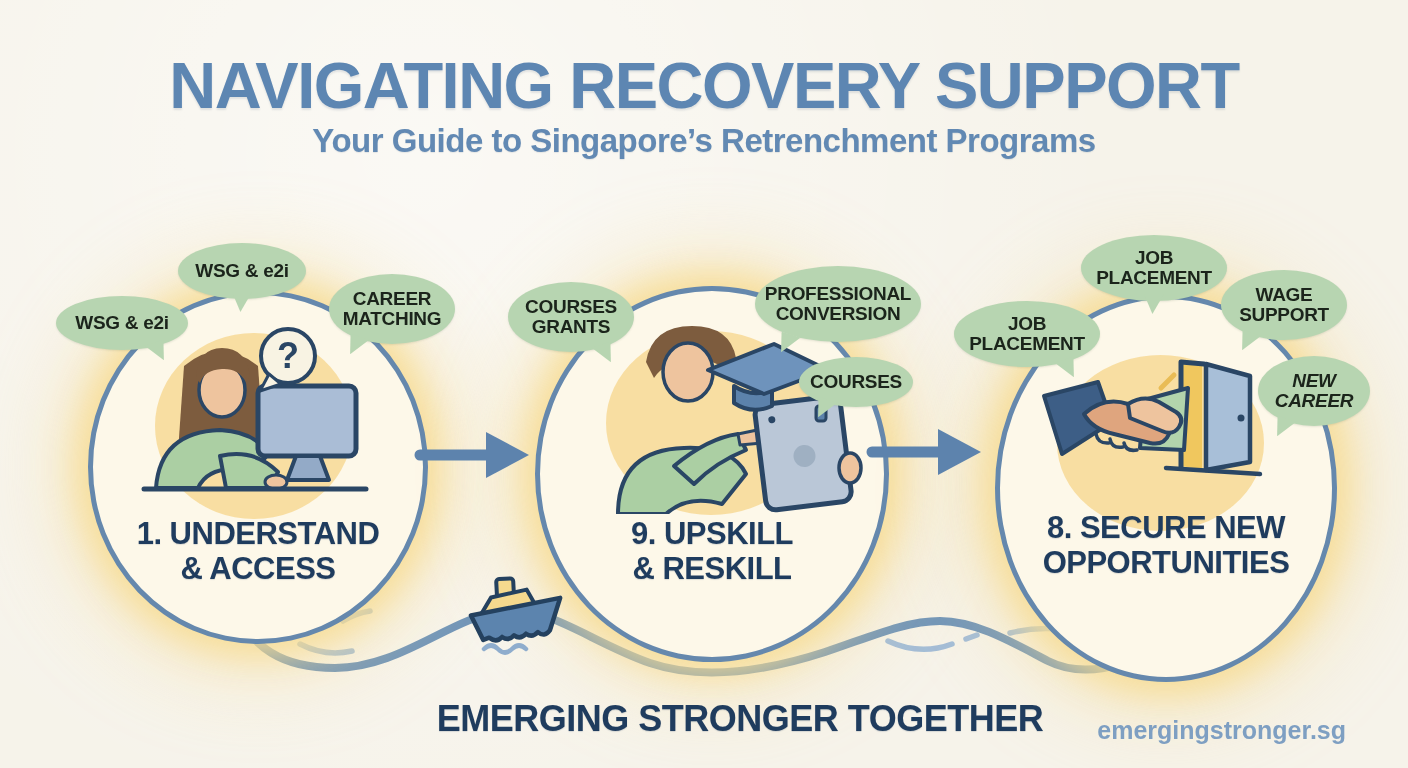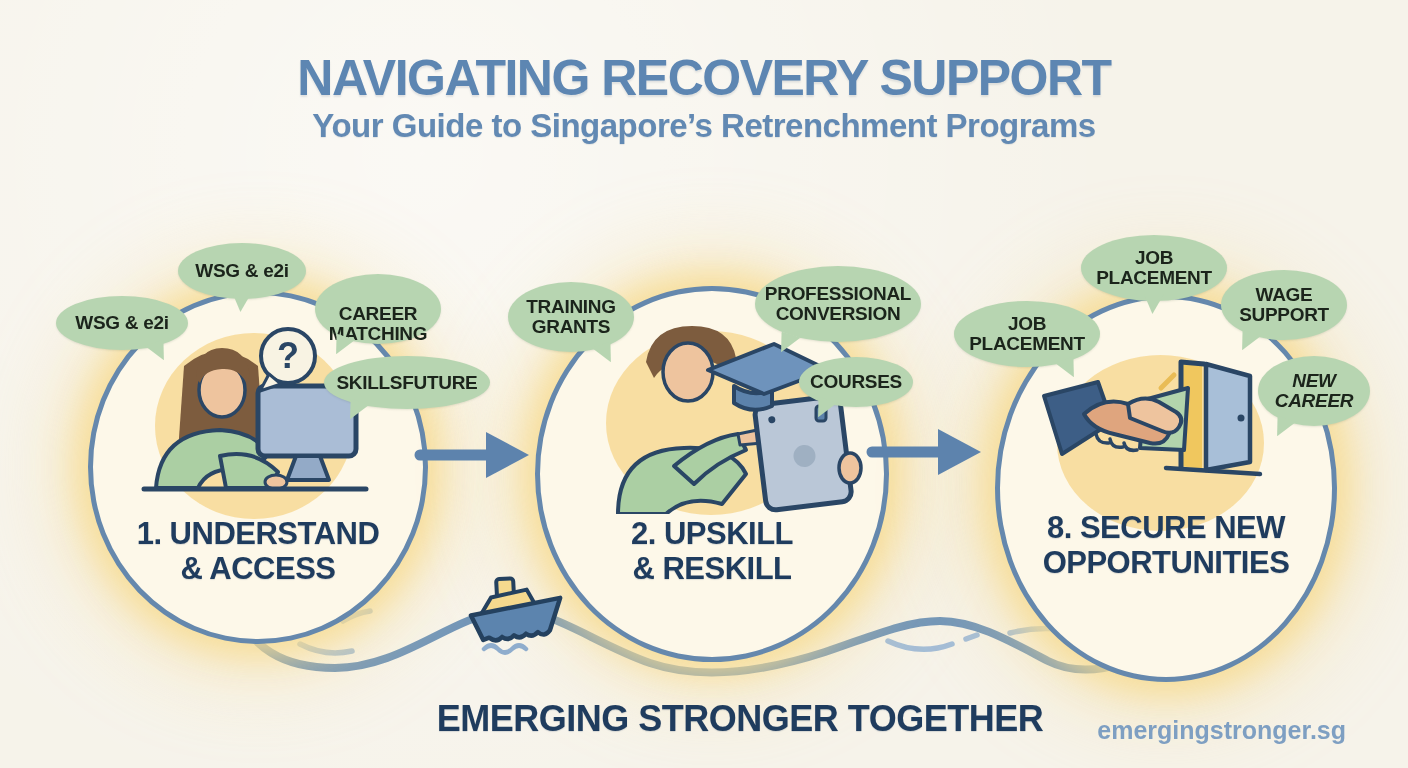--- a/index.html
+++ b/index.html
@@ -20,21 +20,21 @@
   html,body{margin:0;padding:0;}
   body{font-family:"Liberation Sans","DejaVu Sans",sans-serif;}
   #canvas{
     position:relative;width:1408px;height:768px;overflow:hidden;
     background:var(--bg);
     background-image:radial-gradient(circle at 30% 20%, rgba(255,255,255,.5), rgba(255,255,255,0) 60%);
   }
   
   .header{position:absolute;left:0;top:52px;width:100%;text-align:center;z-index:5;}
   .title{
-    font-size:50px;font-weight:800;letter-spacing:-1.5px;color:var(--title-blue);
+    font-size:65px;font-weight:800;letter-spacing:-1.5px;color:var(--title-blue);
     line-height:1.05;text-shadow:0 2px 2px rgba(43,68,100,.12);
   }
   .subtitle{
     margin-top:2px;font-size:33px;font-weight:700;letter-spacing:-0.5px;
     color:#6289b3;text-shadow:0 1px 1px rgba(43,68,100,.10);
   }
   
   .layer{position:absolute;left:0;top:0;width:1408px;height:768px;pointer-events:none;}
   #wave-layer{z-index:1;}
   #top-layer{z-index:3;}
@@ -74,21 +74,21 @@
     box-shadow:0 1px 2px rgba(60,80,60,.12);
   }
   .bubble::after{
     content:'';position:absolute;width:20px;height:20px;background:var(--green);
   }
   .tail-b::after{bottom:-13px;left:50%;margin-left:-10px;clip-path:polygon(0 0,100% 0,42% 100%);}
   .tail-br::after{bottom:-12px;right:16%;transform:rotate(-18deg);clip-path:polygon(0 0,100% 0,70% 100%);}
   .tail-bl::after{bottom:-12px;left:14%;transform:rotate(18deg);clip-path:polygon(0 0,100% 0,30% 100%);}
   .b1a{left:178px;top:243px;width:128px;height:56px;}
   .b1b{left:56px;top:296px;width:132px;height:54px;}
-  .b1c{left:315px;top:274px;width:126px;height:70px;align-items:flex-end;}
+  .b1c{left:329px;top:274px;width:126px;height:70px;}
   .b1d{left:324px;top:356px;width:166px;height:53px;}
   .b2a{left:508px;top:282px;width:126px;height:70px;}
   .b2b{left:755px;top:266px;width:166px;height:76px;}
   .b2c{left:799px;top:357px;width:114px;height:50px;}
   .b3a{left:1081px;top:235px;width:146px;height:66px;}
   .b3b{left:954px;top:301px;width:146px;height:66px;}
   .b3c{left:1221px;top:270px;width:126px;height:70px;}
   .b3d{left:1258px;top:356px;width:112px;height:70px;font-style:italic;}
   
   .tagline{
@@ -126,21 +126,21 @@
   <div id="circle-1" class="step-circle">
     <div class="inner-yellow"></div>
     <div class="step-label">
       <div>1. UNDERSTAND</div>
       <div>&amp; ACCESS</div>
     </div>
   </div>
   <div id="circle-2" class="step-circle">
     <div class="inner-yellow"></div>
     <div class="step-label">
-      <div>2. UPSKILL</div>
+      <div>9. UPSKILL</div>
       <div>&amp; RESKILL</div>
     </div>
   </div>
   <div id="circle-3" class="step-circle">
     <div class="inner-yellow"></div>
     <div class="step-label">
       <div>8. SECURE NEW</div>
       <div>OPPORTUNITIES</div>
     </div>
   </div>
@@ -223,26 +223,23 @@
 
   <div class="bubble b1a tail-b">
       <span>WSG &amp; e2i</span>
     </div>
   <div class="bubble b1b tail-br">
       <span>WSG &amp; e2i</span>
     </div>
   <div class="bubble b1c tail-bl">
       <span>CAREER MATCHING</span>
     </div>
-  <div class="bubble b1d tail-bl">
-      <span>SKILLSFUTURE</span>
-    </div>
 
   <div class="bubble b2a tail-br">
-      <span>TRAINING GRANTS</span>
+      <span>COURSES GRANTS</span>
     </div>
   <div class="bubble b2b tail-bl">
       <span>PROFESSIONAL CONVERSION</span>
     </div>
   <div class="bubble b2c tail-bl">
       <span>COURSES</span>
     </div>
 
   <div class="bubble b3a tail-b">
       <span>JOB PLACEMENT</span>

